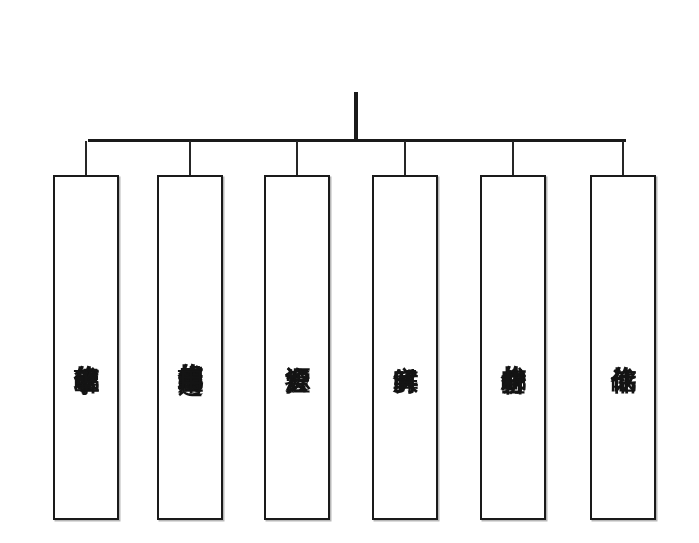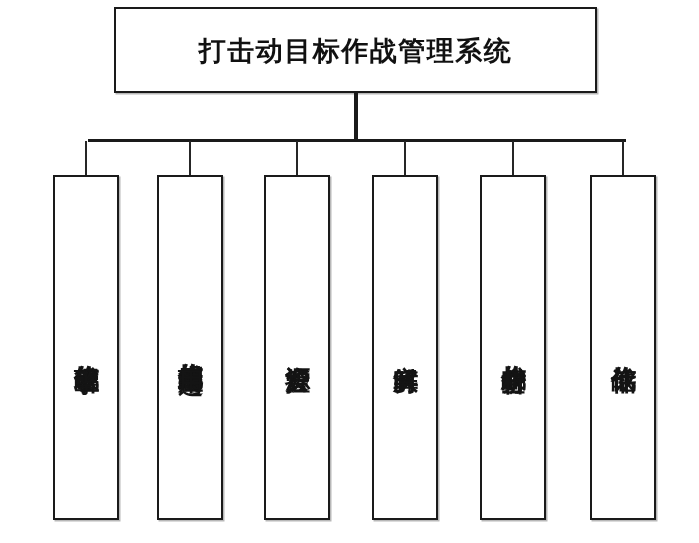--- a/index.html
+++ b/index.html
@@ -88,23 +88,20 @@
     width: 2px;
     height: 35px;
     background: #262626;
   }
 </style>
 </head>
 <body>
 
 <div id="diagram-root">
 
-  <div class="node root-node">
-    <span class="root-label">打击动目标作战管理系统</span>
-  </div>
 
   <div class="conn conn-trunk"></div>
   <div class="conn conn-bus"></div>
 
   <div class="conn conn-drop" style="left:85px;"></div>
   <div class="conn conn-drop" style="left:189px;"></div>
   <div class="conn conn-drop" style="left:296px;"></div>
   <div class="conn conn-drop" style="left:404px;"></div>
   <div class="conn conn-drop" style="left:512px;"></div>
   <div class="conn conn-drop" style="left:622px;"></div>

